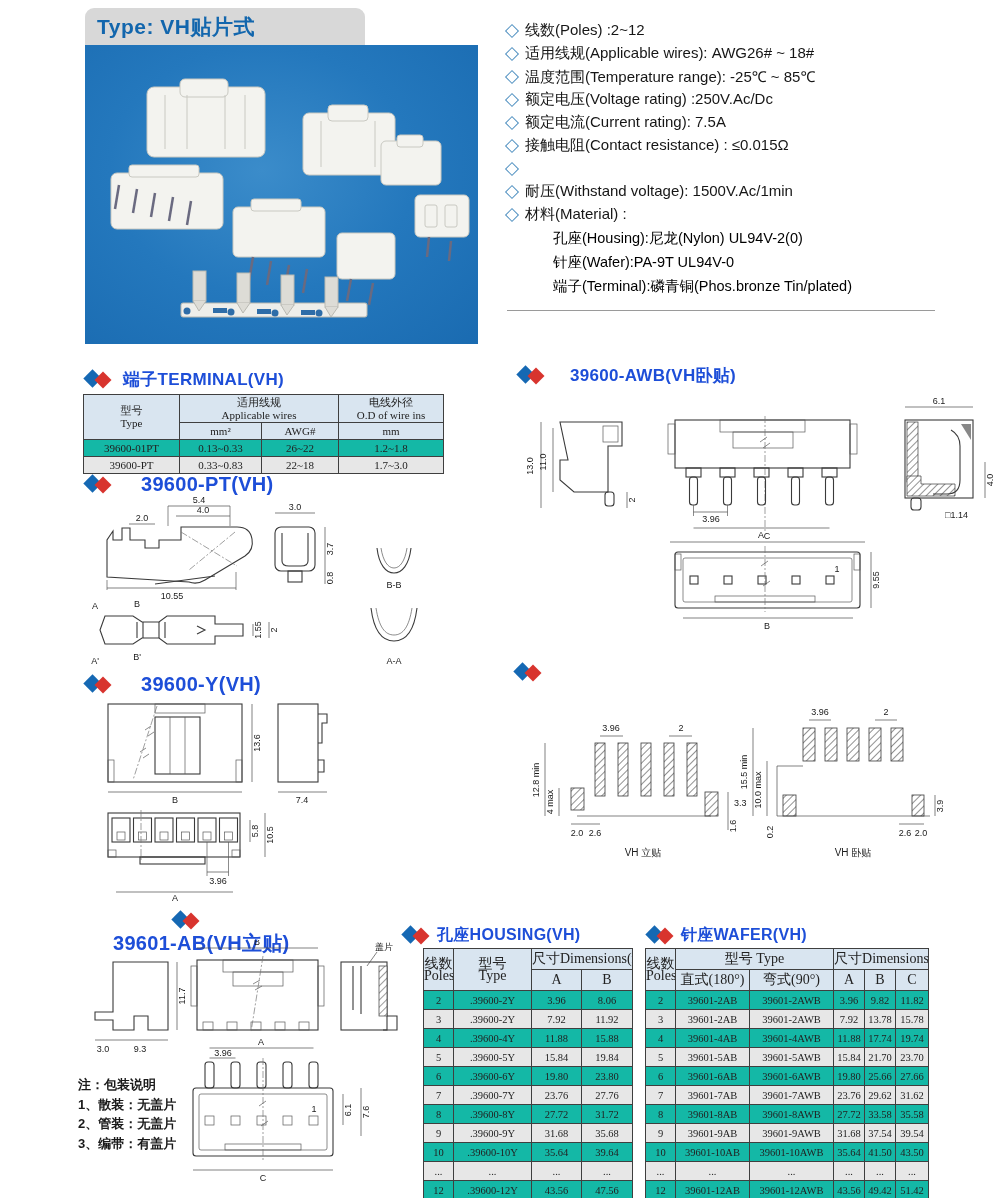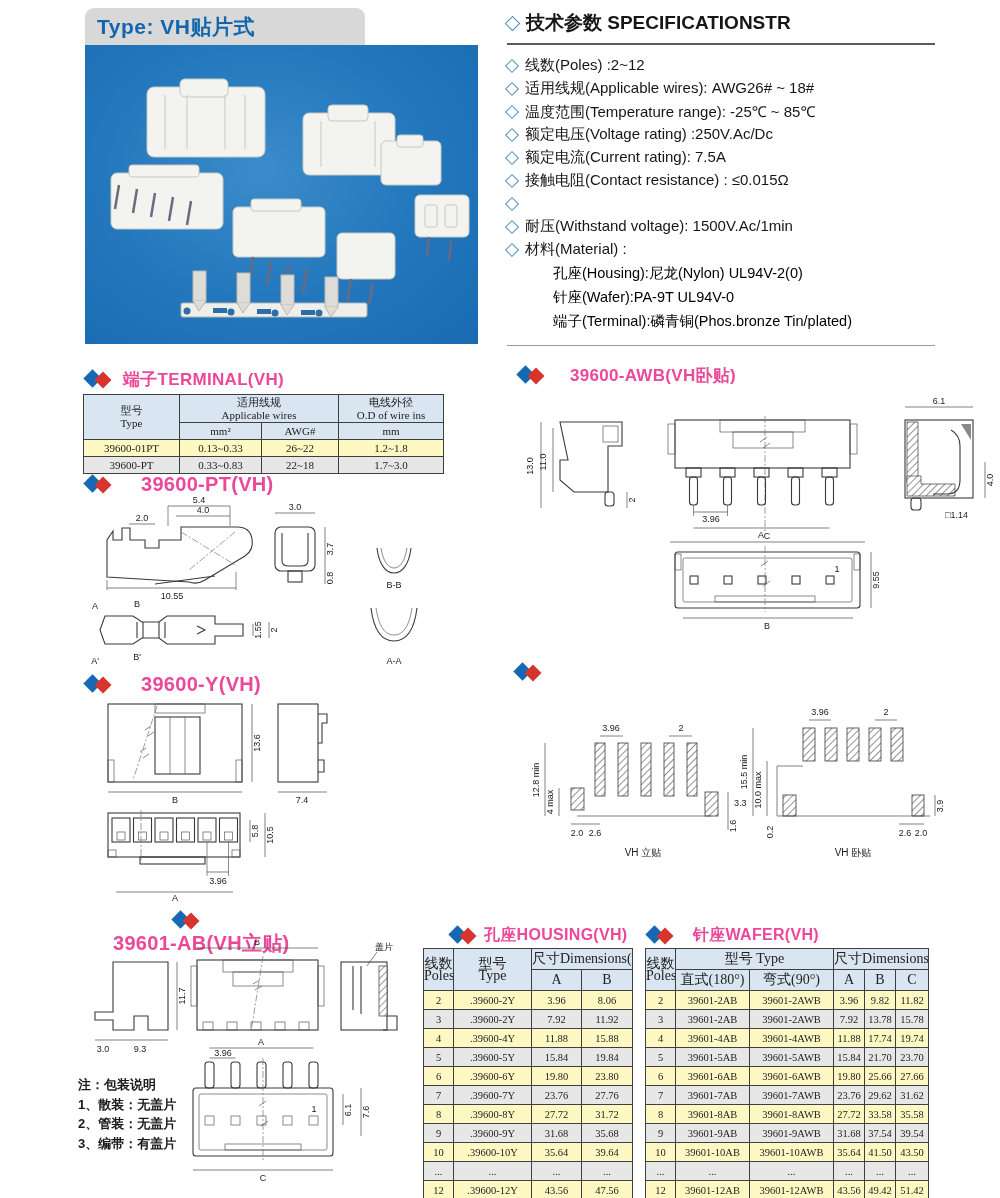--- a/index.html
+++ b/index.html
@@ -23,26 +23,26 @@
   .spec-list li{display:flex;align-items:center;height:23px;font-size:15px;color:#161616;}
   .spec-list li .db{margin-right:8px;width:8px;height:8px;}
   .mat-line{padding-left:46px;height:24px;display:flex;align-items:center;font-size:14.5px;color:#000000;}
   .spec-foot{border-bottom:1px solid #9a9a9a;margin-top:12px;}
 
   
   .shead{position:absolute;display:flex;align-items:center;height:26px;}
   .dd{position:relative;width:28px;height:20px;flex:none;}
   .dd .b{position:absolute;left:1px;top:3px;width:13px;height:13px;background:#1568b3;transform:rotate(45deg);}
   .dd .r{position:absolute;left:12px;top:5px;width:12px;height:12px;background:#d8342e;transform:rotate(45deg);}
-  .stitle{font-weight:bold;font-size:17px;margin-left:10px;color:#ec4899;letter-spacing:.3px;}
+  .stitle{font-weight:bold;font-size:17px;margin-left:10px;color:#1d4ed8;letter-spacing:.3px;}
   .shead.big .stitle{font-size:20px;margin-left:28px;}
   .shead.small .stitle{font-size:16px;margin-left:6px;}
 
   
-  table.t{position:absolute;border-collapse:collapse;table-layout:fixed;background:#fef9c3;}
+  table.t{position:absolute;border-collapse:collapse;table-layout:fixed;background:#14b8a6;}
   table.t th,table.t td{border:1px solid #3f3f3f;text-align:center;
       font-family:"Liberation Serif",serif;color:#222;padding:0;overflow:hidden;white-space:nowrap;}
   table.t thead th{background:#d9e5f0;font-weight:normal;}
   table.t tbody tr:nth-child(even) td{background:#e7e7e7;}
   .ttable th{font-size:11px;line-height:13px;}
   .ttable td{height:16px;font-size:11px;}
   .ttable .r1{height:28px;}
   .ttable .r2 th{height:16px;}
   .htable th{font-size:14px;line-height:12px;}
   .htable td{height:18px;font-size:10.5px;}
@@ -124,24 +124,20 @@
       <rect x="216" y="265" width="14" height="5" fill="#2e6da8" stroke="none"></rect>
       <circle cx="102" cy="266" r="3.5" fill="#2e6da8" stroke="none"></circle>
       <circle cx="146" cy="267" r="3.5" fill="#2e6da8" stroke="none"></circle>
       <circle cx="190" cy="268" r="3.5" fill="#2e6da8" stroke="none"></circle>
       <circle cx="234" cy="268" r="3.5" fill="#2e6da8" stroke="none"></circle>
     </g>
   </svg>
 </div>
 
 <div class="abs specs">
-  <div class="spec-title">
-    <span class="db"></span>
-    <span class="txt">技术参数 SPECIFICATIONSTR</span>
-  </div>
   <ul class="spec-list">
     <li>
         <span class="db"></span>
         <span>线数(Poles) :2~12</span>
       </li>
     <li>
         <span class="db"></span>
         <span>适用线规(Applicable wires): AWG26# ~ 18#</span>
       </li>
     <li>
@@ -212,28 +208,28 @@
       <i class="r"></i>
     </span>
   <span class="stitle" style="margin-left:24px;">39600-AWB(VH卧贴)</span>
 </div>
 <div class="shead" style="left:515px;top:659px;">
   <span class="dd">
       <i class="b"></i>
       <i class="r"></i>
     </span>
 </div>
-<div class="shead small" style="left:450px;top:922px;">
+<div class="shead small" style="left:403px;top:922px;">
   <span class="dd">
       <i class="b"></i>
       <i class="r"></i>
     </span>
   <span class="stitle">孔座HOUSING(VH)</span>
 </div>
-<div class="shead small" style="left:647px;top:922px;gap:12px;">
+<div class="shead small" style="left:647px;top:922px;">
   <span class="dd">
       <i class="b"></i>
       <i class="r"></i>
     </span>
   <span class="stitle">针座WAFER(VH)</span>
 </div>
 
 <table class="t ttable" style="left:83px;top:394px;width:360px;">
   <colgroup>
       <col style="width:96px">

